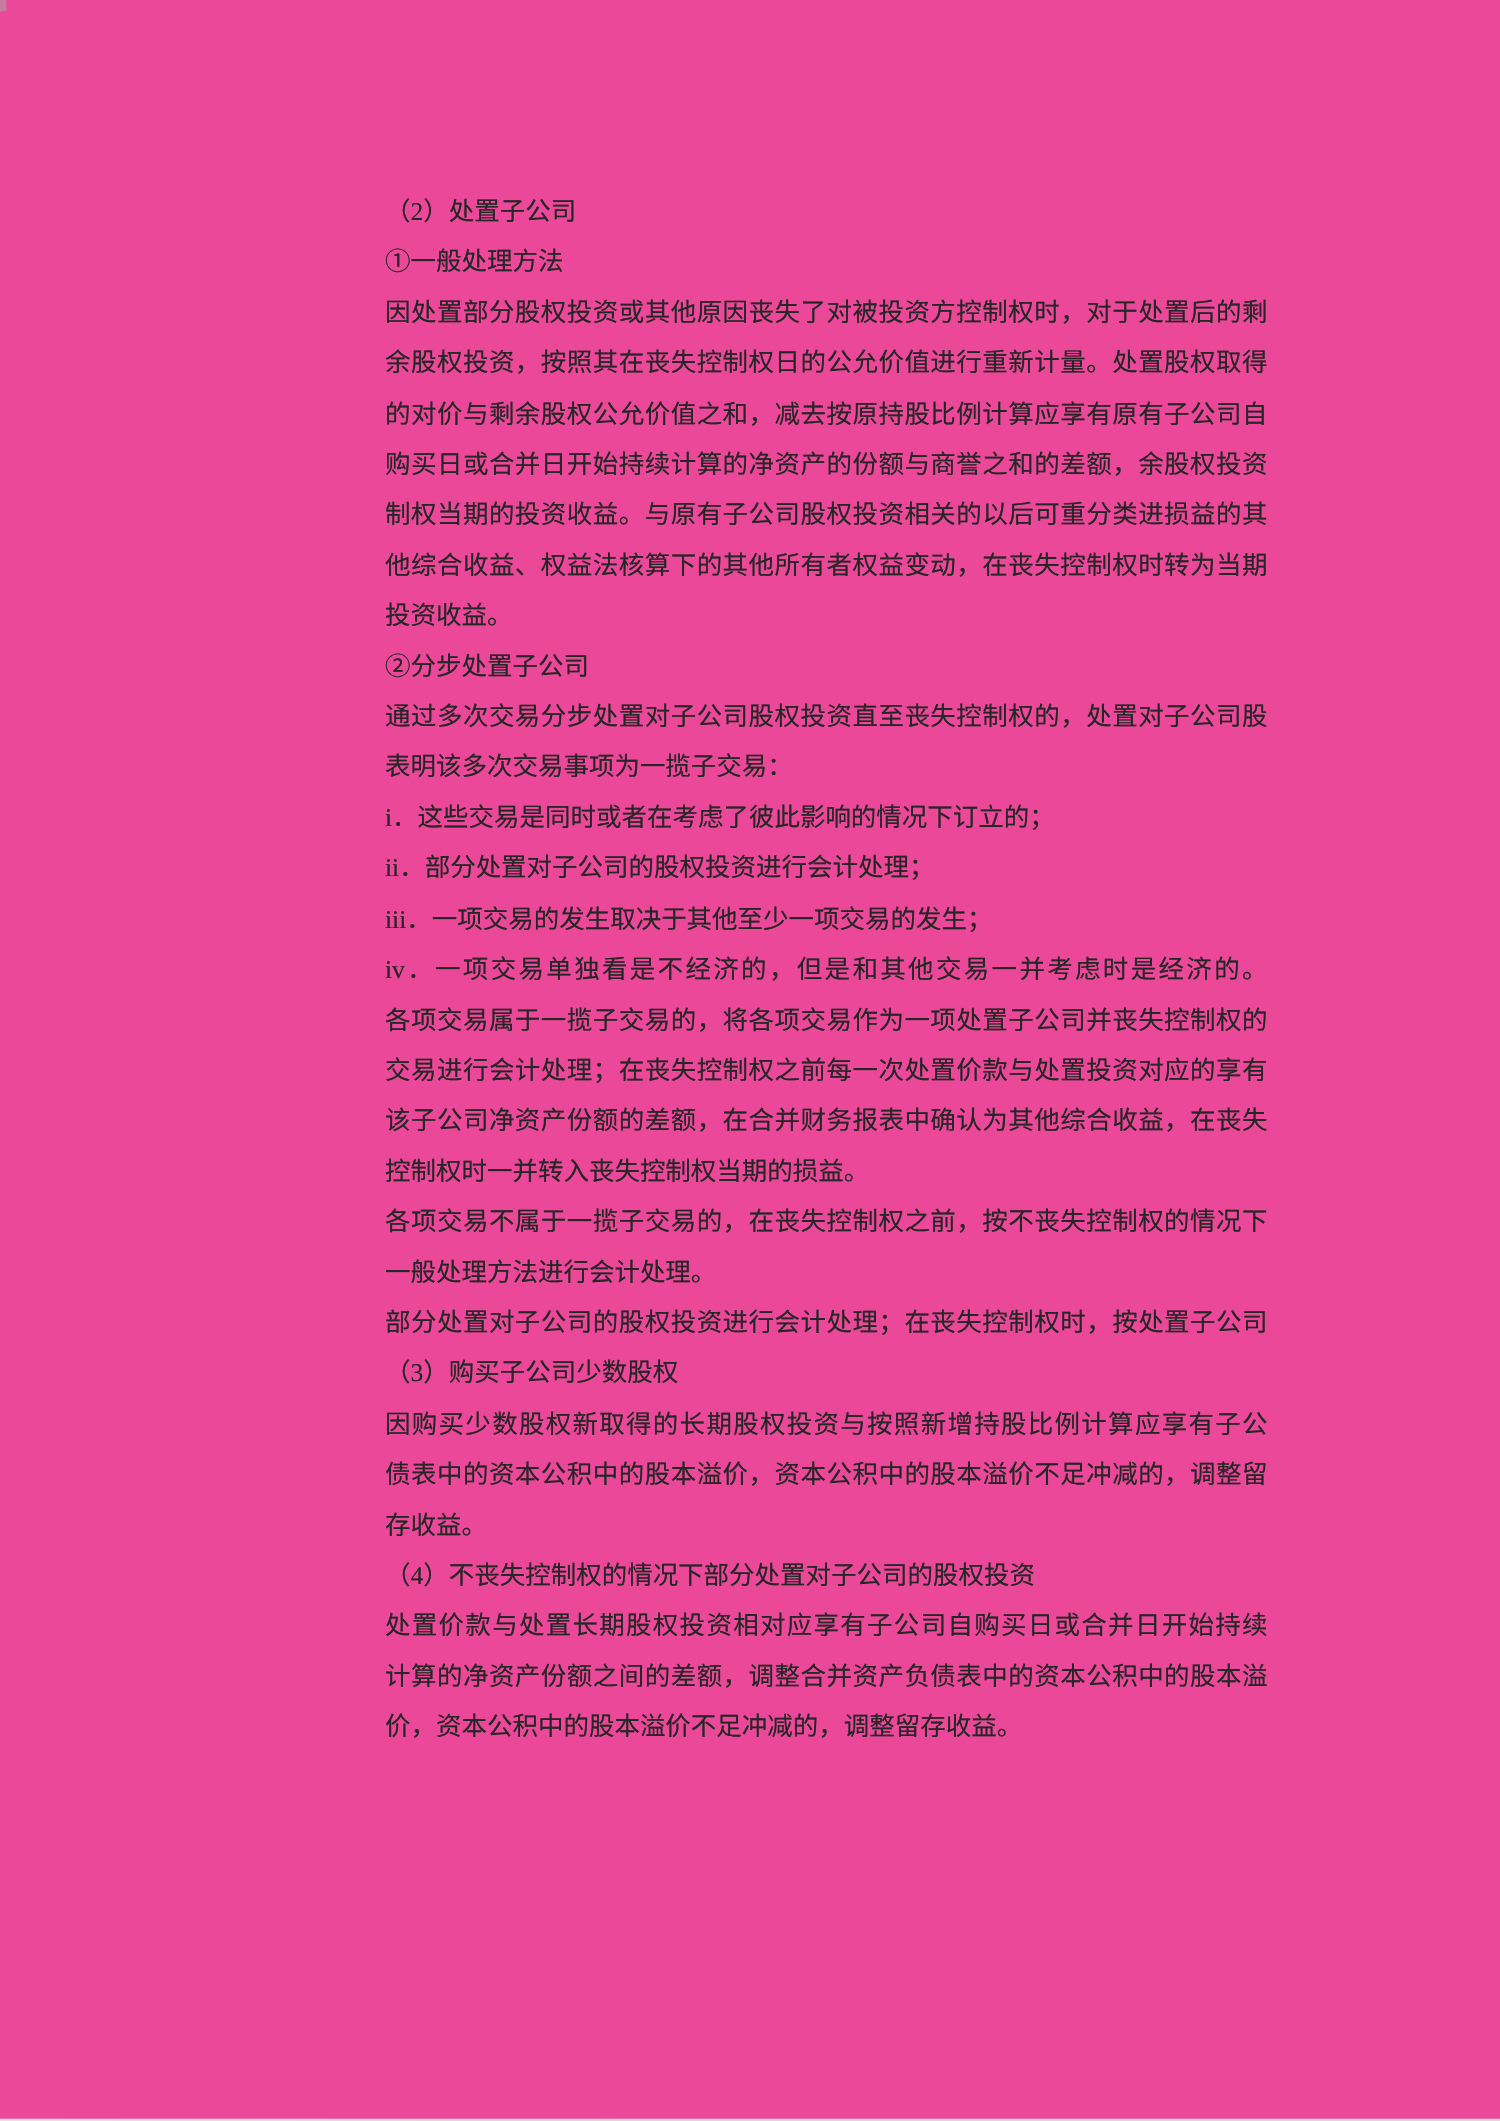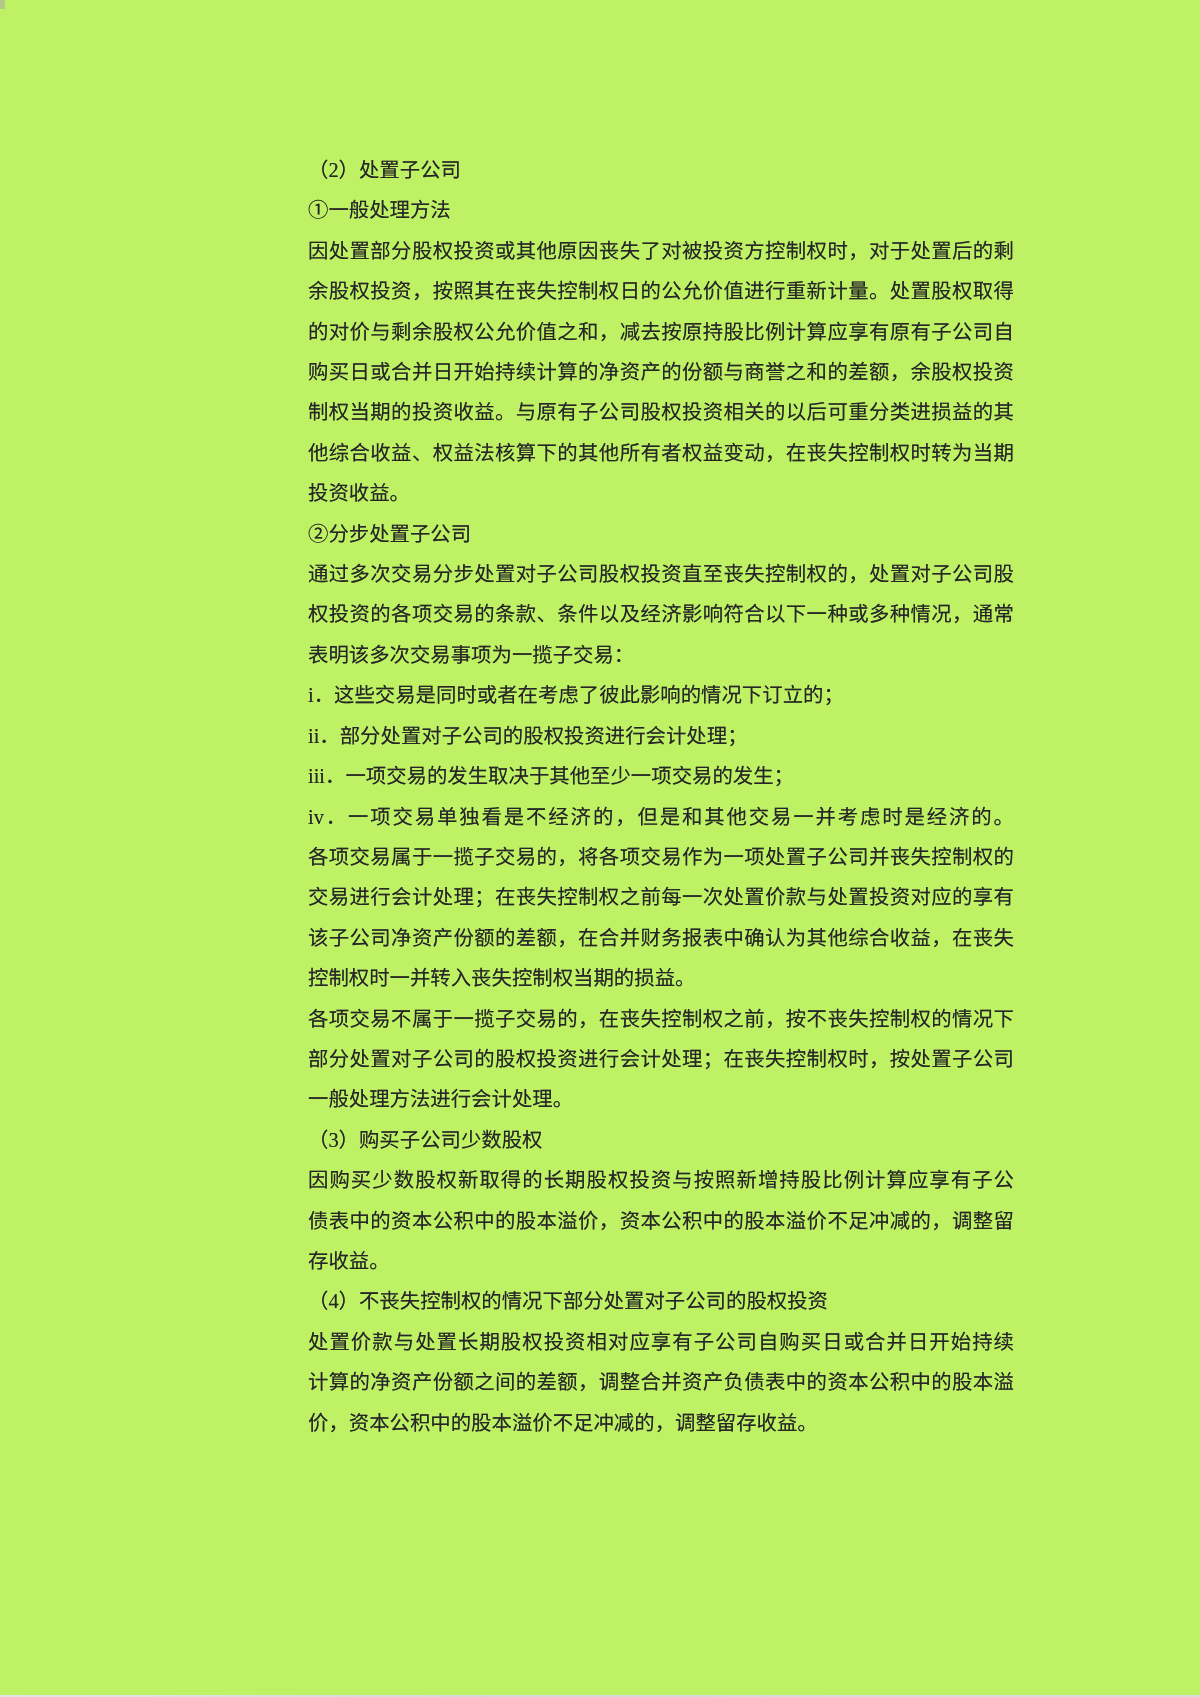--- a/index.html
+++ b/index.html
@@ -57,47 +57,46 @@
   .line.full {
     text-align: justify;
     text-align-last: justify;
     text-justify: inter-character;
     font-family: Liberation Serif, serif;
   }
 </style>
 </head>
 <body>
 
-<div class="page" style="background: #bef264;">
+<div class="page" style="background: #ec4899;">
   <div class="corner-speck"></div>
   <div class="doc-text" style="color: rgb(38, 38, 38);">
       <div class="line">（2）处置子公司</div>
       <div class="line">①一般处理方法</div>
       <div class="line full">因处置部分股权投资或其他原因丧失了对被投资方控制权时，对于处置后的剩</div>
       <div class="line full">余股权投资，按照其在丧失控制权日的公允价值进行重新计量。处置股权取得</div>
       <div class="line full">的对价与剩余股权公允价值之和，减去按原持股比例计算应享有原有子公司自</div>
       <div class="line full">购买日或合并日开始持续计算的净资产的份额与商誉之和的差额，余股权投资</div>
       <div class="line full">制权当期的投资收益。与原有子公司股权投资相关的以后可重分类进损益的其</div>
       <div class="line full">他综合收益、权益法核算下的其他所有者权益变动，在丧失控制权时转为当期</div>
       <div class="line">投资收益。</div>
       <div class="line">②分步处置子公司</div>
       <div class="line full">通过多次交易分步处置对子公司股权投资直至丧失控制权的，处置对子公司股</div>
-      <div class="line full">权投资的各项交易的条款、条件以及经济影响符合以下一种或多种情况，通常</div>
       <div class="line">表明该多次交易事项为一揽子交易：</div>
       <div class="line">i．这些交易是同时或者在考虑了彼此影响的情况下订立的；</div>
       <div class="line">ii．部分处置对子公司的股权投资进行会计处理；</div>
       <div class="line">iii．一项交易的发生取决于其他至少一项交易的发生；</div>
       <div class="line full">iv．一项交易单独看是不经济的，但是和其他交易一并考虑时是经济的。</div>
       <div class="line full">各项交易属于一揽子交易的，将各项交易作为一项处置子公司并丧失控制权的</div>
       <div class="line full">交易进行会计处理；在丧失控制权之前每一次处置价款与处置投资对应的享有</div>
       <div class="line full">该子公司净资产份额的差额，在合并财务报表中确认为其他综合收益，在丧失</div>
       <div class="line">控制权时一并转入丧失控制权当期的损益。</div>
       <div class="line full">各项交易不属于一揽子交易的，在丧失控制权之前，按不丧失控制权的情况下</div>
+      <div class="line">一般处理方法进行会计处理。</div>
       <div class="line full">部分处置对子公司的股权投资进行会计处理；在丧失控制权时，按处置子公司</div>
-      <div class="line">一般处理方法进行会计处理。</div>
       <div class="line">（3）购买子公司少数股权</div>
       <div class="line full">因购买少数股权新取得的长期股权投资与按照新增持股比例计算应享有子公</div>
       <div class="line full">债表中的资本公积中的股本溢价，资本公积中的股本溢价不足冲减的，调整留</div>
       <div class="line">存收益。</div>
       <div class="line">（4）不丧失控制权的情况下部分处置对子公司的股权投资</div>
       <div class="line full">处置价款与处置长期股权投资相对应享有子公司自购买日或合并日开始持续</div>
       <div class="line full">计算的净资产份额之间的差额，调整合并资产负债表中的资本公积中的股本溢</div>
       <div class="line">价，资本公积中的股本溢价不足冲减的，调整留存收益。</div>
     </div>
   <div class="page-bottom-edge"></div>

